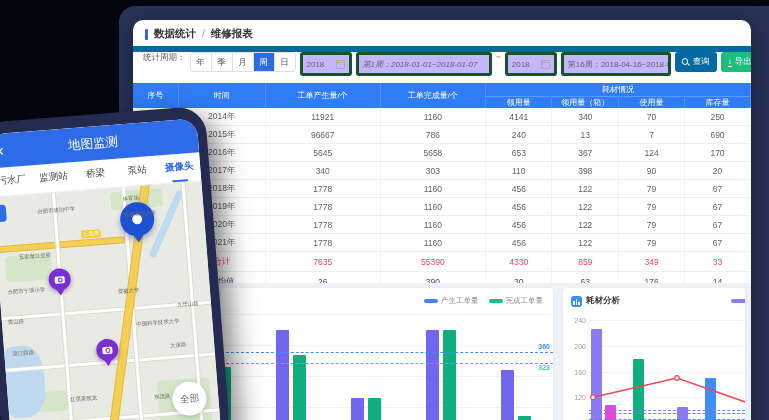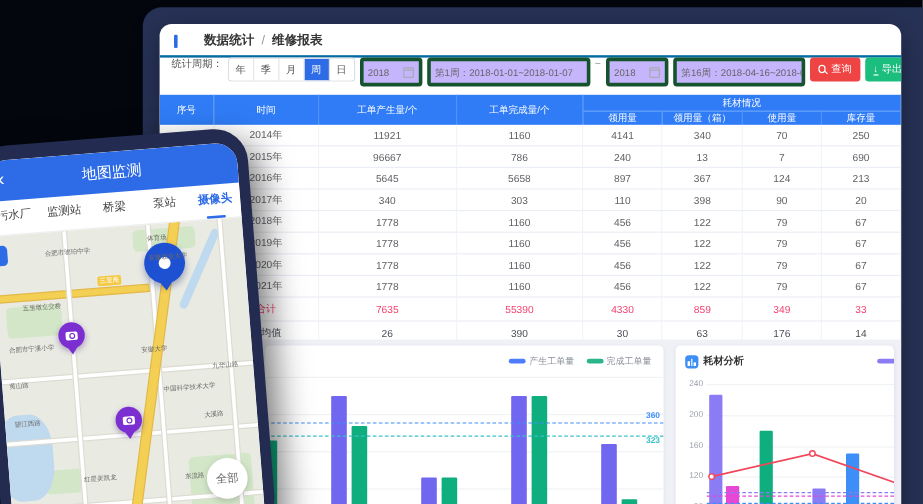--- a/index.html
+++ b/index.html
@@ -10,43 +10,43 @@
     -webkit-font-smoothing:antialiased;
   }
   
   .navy-panel{position:absolute;left:119px;top:6px;width:680px;height:440px;
     background:#273257;border-radius:16px;}
   
   .dash{position:absolute;left:133px;top:20px;width:618px;height:430px;
     background:#ffffff;border-radius:10px;overflow:hidden;z-index:2;
     box-shadow:0 6px 24px rgba(0,0,0,.35);}
   .crumb-row{display:flex;align-items:center;height:24px;padding:2px 12px 0 12px;
-    border-bottom:2px solid #0369a1;gap:16px;}
+    border-bottom:6px solid #0369a1;}
   .crumb-accent{width:3px;height:11px;background:#2e6be6;border-radius:1px;margin-right:6px;}
   .crumb{font-size:10.5px;color:#333;font-weight:bold;}
   .crumb .sep{color:#999;font-weight:normal;margin:0 3px;}
   
   .filter-row{display:flex;align-items:flex-start;gap:4px;height:30px;padding:0 10px;white-space:nowrap;}
   .filter-label{font-size:8.5px;color:#555;flex:none;}
   .seg-group{display:flex;flex:none;border:1px solid #dcdfe6;border-radius:3px;overflow:hidden;}
   .seg-btn{width:20px;height:18px;line-height:18px;text-align:center;font-size:8.5px;
     color:#555;background:#fff;border-right:1px solid #dcdfe6;cursor:pointer;}
   .seg-btn:last-child{border-right:none;}
   .seg-btn.active{background:#2e6be6;color:#fff;}
   .mini-input{height:18px;border:3px solid #14532d;border-radius:3px;background:#c4b5fd;
     display:flex;align-items:center;padding:0 4px;font-size:8px;color:#666;flex:none;overflow:hidden;}
   .year-sel{width:38px;justify-content:space-between;}
   .cal-icon{width:7px;height:7px;border:1px solid #a8abb2;border-radius:1px;position:relative;flex:none;}
   .cal-icon:before{content:"";position:absolute;left:0;right:0;top:1.5px;height:1px;background:#a8abb2;}
-  .range-1{width:122px;}
+  .range-1{width:122px;font-style:italic;}
   .range-2{width:96px;}
   .tilde{font-size:9px;color:#999;flex:none;}
   .btn{height:20px;border-radius:3px;display:flex;align-items:center;gap:3px;
     padding:0 7px;font-size:8.5px;color:#fff;flex:none;cursor:pointer;}
-  .btn-query{background:#ef4444;}
+  .btn-query{background:#0369a1;}
   .btn-export{background:#1cbe7e;}
   .search-icon{width:8px;height:8px;position:relative;flex:none;}
   .search-icon:before{content:"";position:absolute;left:0;top:0;width:4.5px;height:4.5px;
     border:1.2px solid #fff;border-radius:50%;}
   .search-icon:after{content:"";position:absolute;left:5.2px;top:5.6px;width:3px;height:1.2px;
     background:#fff;transform:rotate(45deg);}
   .dl-icon{font-size:8px;line-height:7px;color:#fff;border-bottom:1.2px solid #fff;padding-bottom:1px;flex:none;}
   
   table{border-collapse:collapse;table-layout:fixed;margin-top:1px;}
   th{background:#2f7cf6;color:#fff;font-weight:normal;font-size:8px;
@@ -217,24 +217,24 @@
             <td>240</td>
             <td>13</td>
             <td>7</td>
             <td>690</td>
           </tr>
           <tr>
             <td>3</td>
             <td>2016年</td>
             <td>5645</td>
             <td>5658</td>
-            <td>897</td>
+            <td>653</td>
             <td>367</td>
             <td>124</td>
-            <td>213</td>
+            <td>170</td>
           </tr>
           <tr>
             <td>4</td>
             <td>2017年</td>
             <td>340</td>
             <td>303</td>
             <td>110</td>
             <td>398</td>
             <td>90</td>
             <td>20</td>

